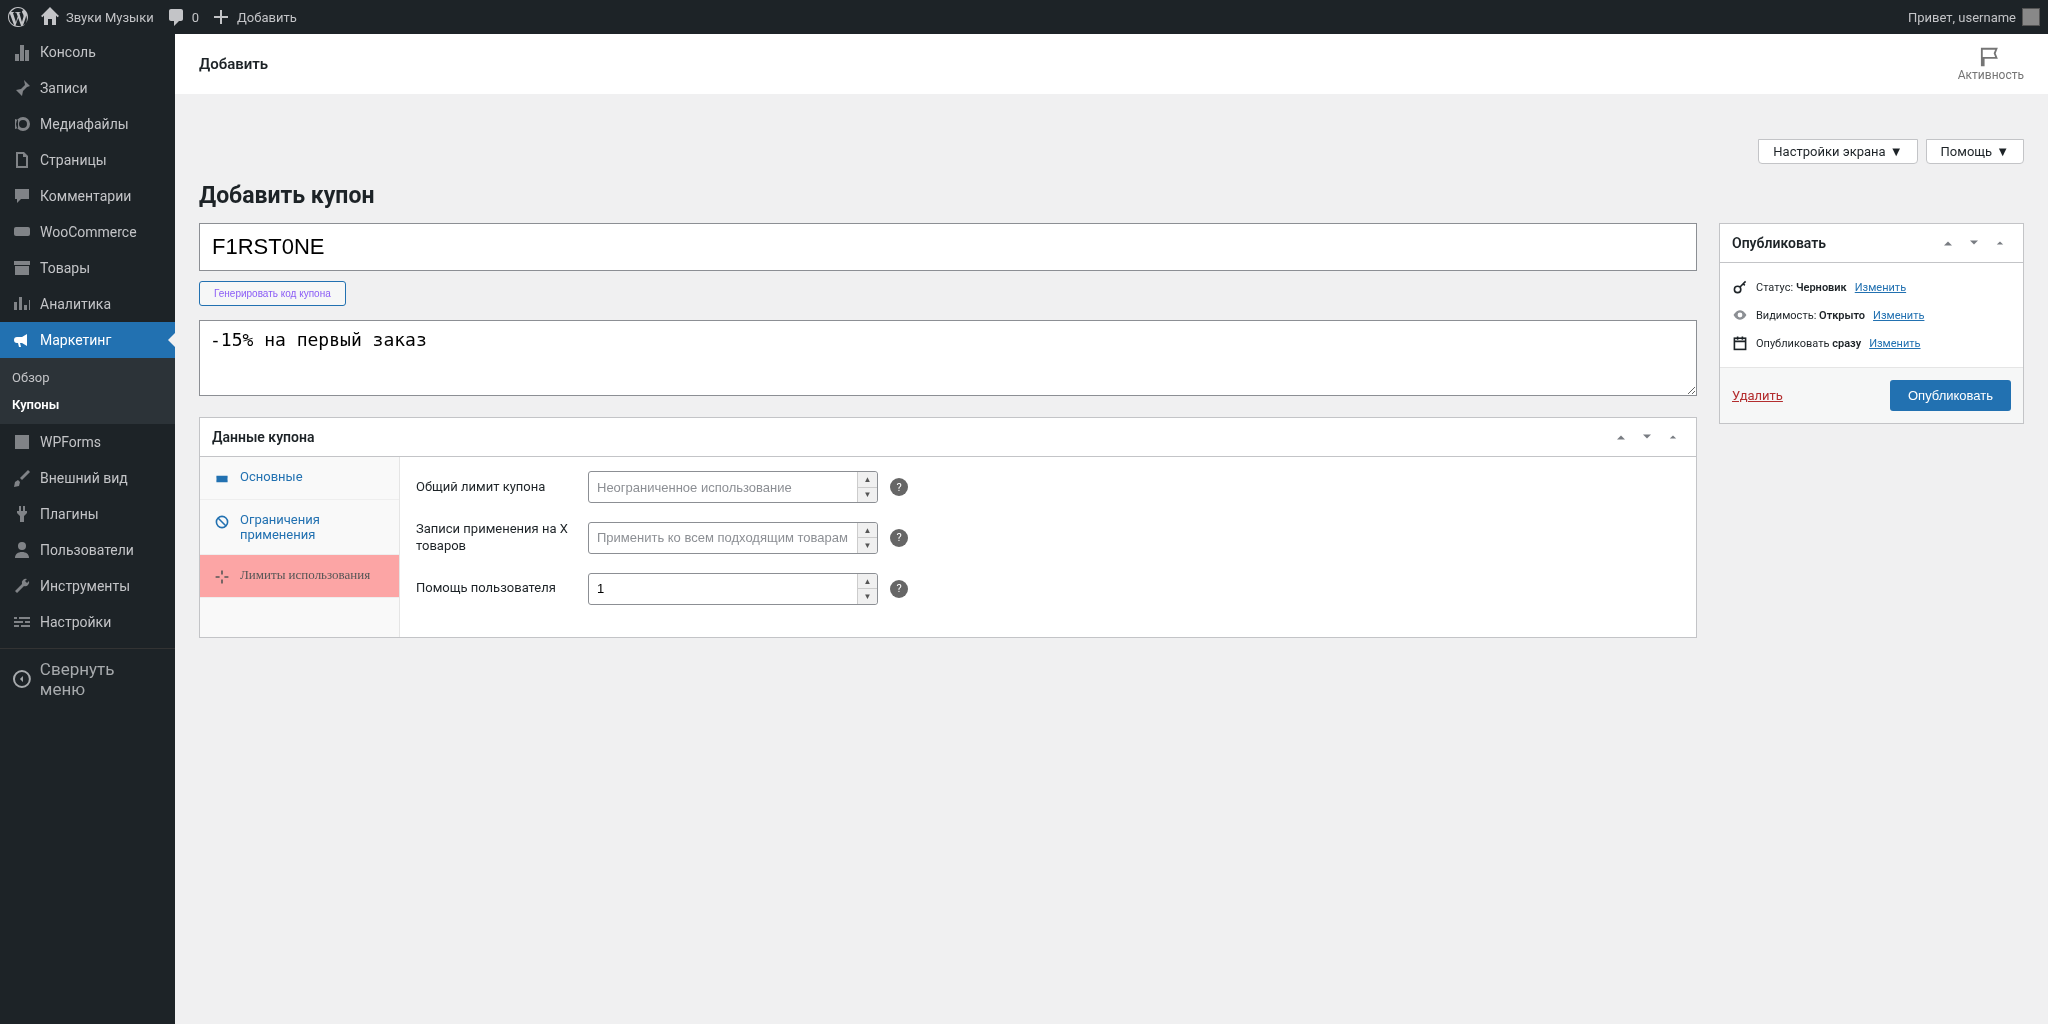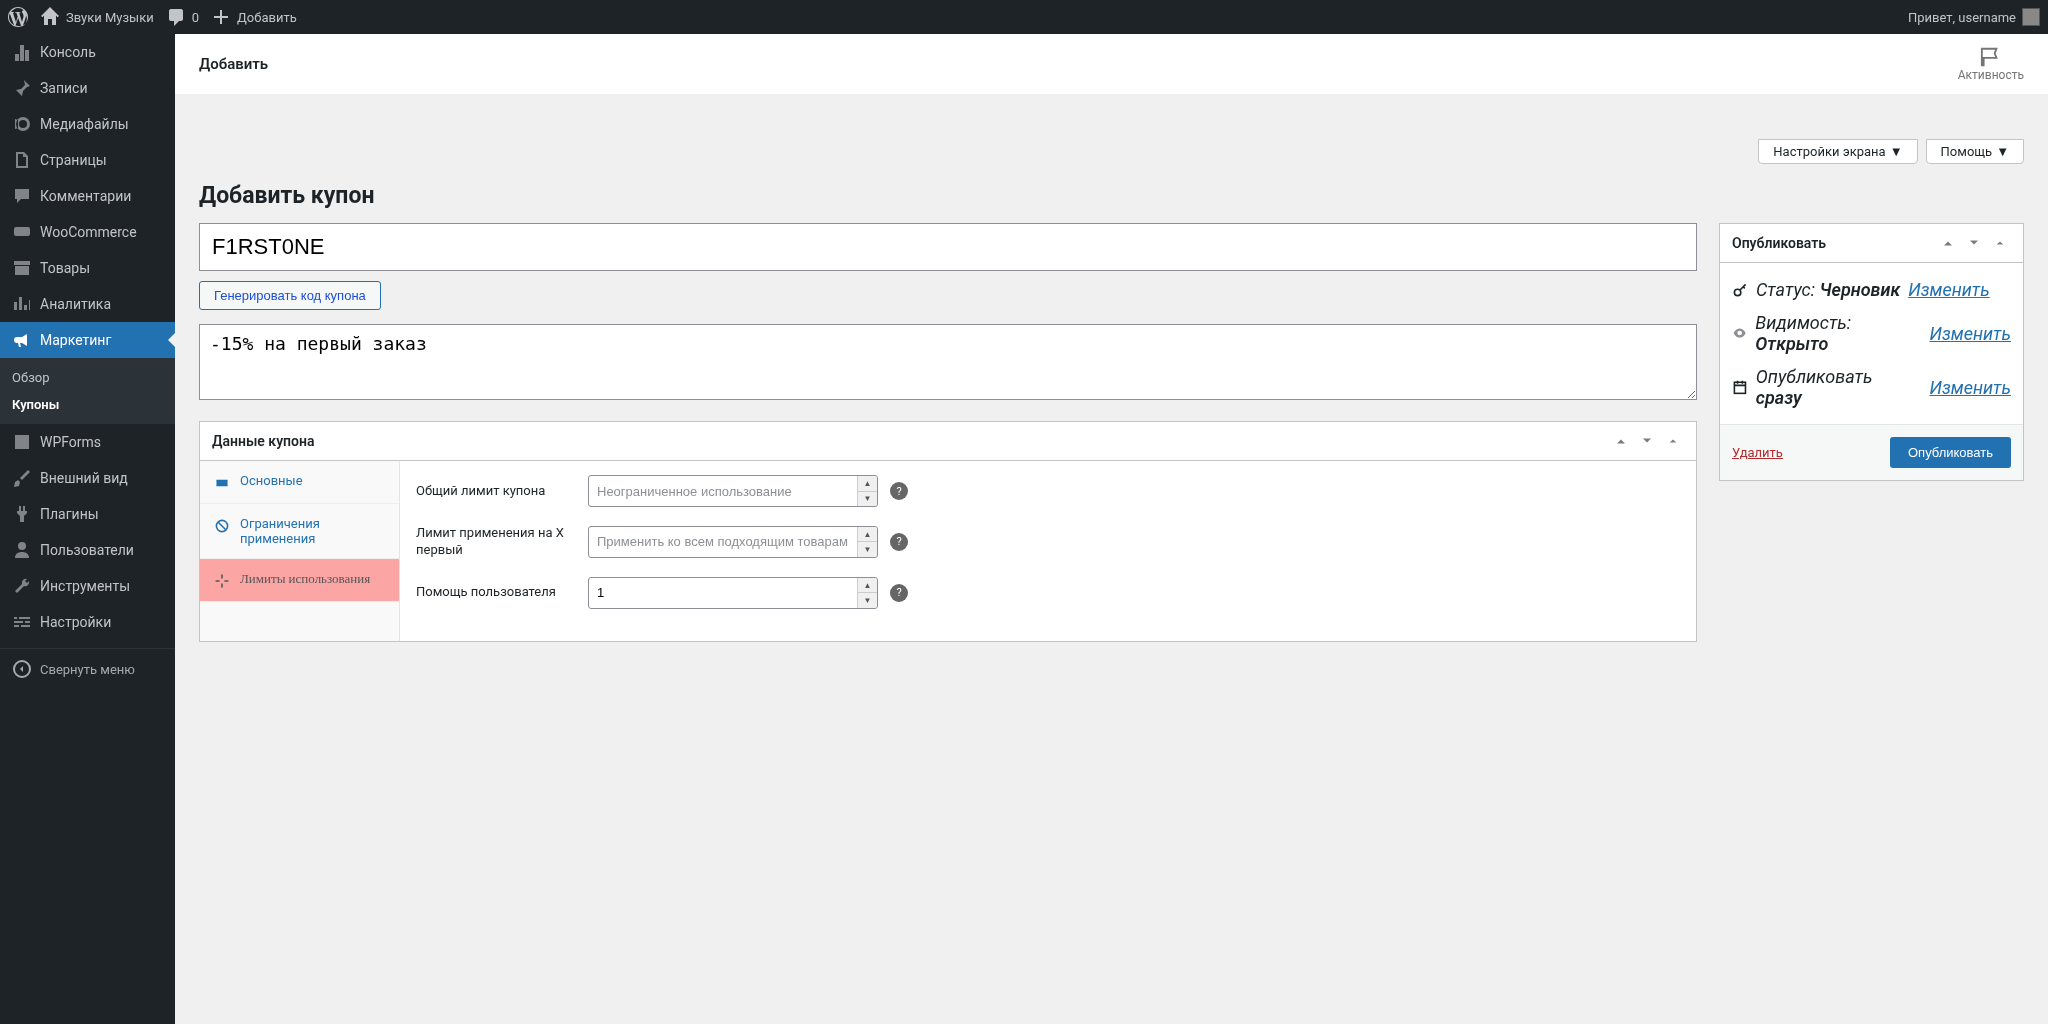--- a/index.html
+++ b/index.html
@@ -14,42 +14,42 @@
 
 #sidebar { position: fixed; top: 34px; left: 0; bottom: 0; width: 175px; background: #1d2327; color: #c3c4c7; overflow-y: auto; }
 #sidebar .menu-item { display: flex; align-items: center; gap: 8px; padding: 8px 12px; cursor: pointer; color: #c3c4c7; font-size: 14px; }
 #sidebar .menu-item.active { background: #2271b1; color: #fff; position: relative; }
 #sidebar .menu-item.active::after { content: ''; position: absolute; right: -1px; top: 50%; transform: translateY(-50%); width: 0; height: 0; border-top: 8px solid transparent; border-bottom: 8px solid transparent; border-right: 8px solid #f0f0f1; }
 #sidebar .menu-item svg { width: 20px; height: 20px; fill: currentColor; opacity: 0.6; }
 #sidebar .menu-item.active svg { opacity: 1; }
 #sidebar .submenu { background: #2c3338; padding: 6px 0; }
 #sidebar .submenu-item { padding: 6px 12px; cursor: pointer; font-size: 13px; color: #c3c4c7; }
 #sidebar .submenu-item.current { color: #fff; font-weight: 600; }
-#sidebar .collapse { display: flex; align-items: center; gap: 8px; padding: 10px 12px; cursor: pointer; color: #a7aaad; font-size: 13px; border-top: 1px solid #333; margin-top: 8px; }
+#sidebar .collapse { display: flex; align-items: center; gap: 8px; padding: 10px 12px; cursor: pointer; color: #a7aaad; font-size: 17px; border-top: 1px solid #333; margin-top: 8px; }
 #sidebar .collapse svg { width: 20px; height: 20px; fill: currentColor; }
 
 #content { margin-left: 175px; margin-top: 34px; }
 
 .topbar { background: #fff; height: 60px; display: flex; align-items: center; padding: 0 24px; }
 .topbar .breadcrumb { font-size: 15px; font-weight: 600; }
 .topbar .activity { margin-left: auto; display: flex; flex-direction: column; align-items: center; cursor: pointer; color: #757575; font-size: 12px; }
 .topbar .activity svg { width: 22px; height: 22px; fill: currentColor; }
 
 .page-body { padding: 25px 24px 24px 24px; position: relative; margin-top: 45px; }
 .screen-options { position: absolute; top: 0; right: 24px; display: flex; gap: 8px; }
 .screen-options .opt { background: #fff; border: 1px solid #c3c4c7; border-radius: 0 0 4px 4px; padding: 4px 14px; font-size: 13px; cursor: pointer; display: flex; align-items: center; gap: 4px; }
 
 h1.page-title { font-size: 23px; font-weight: 700; margin: 18px 0 14px 0; }
 
 .main-cols { display: flex; gap: 22px; }
 .col-main { flex: 1; }
 .col-side { width: 305px; }
 
 #code-input { width: 100%; padding: 10px 12px; font-size: 22px; border: 1px solid #8c8f94; background: #fff; border-radius: 0; }
-.gen-btn { margin-top: 10px; background: #f6f7f7; border: 1px solid #2271b1; color: #1d4ed8; padding: 6px 14px; font-size: 13px; cursor: pointer; border-radius: 3px; }
+.gen-btn { margin-top: 10px; background: #f6f7f7; border: 1px solid #2271b1; color: #8b5cf6; padding: 6px 14px; font-size: 10px; cursor: pointer; border-radius: 3px; }
 #desc-input { width: 100%; margin-top: 14px; min-height: 76px; padding: 8px 10px; font-size: 18px; border: 1px solid #8c8f94; resize: vertical; }
 
 .postbox { background: #fff; border: 1px solid #c3c4c7; margin-top: 18px; }
 .postbox-header { display: flex; align-items: center; padding: 8px 12px; border-bottom: 1px solid #c3c4c7; }
 .postbox-header h2 { font-size: 14px; font-weight: 600; flex: 1; }
 .postbox-header .handle { cursor: pointer; color: #787c82; margin-left: 4px; width: 22px; height: 22px; display: flex; align-items: center; justify-content: center; }
 .postbox-header .handle svg { width: 16px; height: 16px; fill: currentColor; }
 
 .coupon-data-body { display: flex; min-height: 180px; }
 .cd-tabs { width: 200px; background: #f9f9f9; border-right: 1px solid #e5e5e5; }
@@ -60,21 +60,21 @@
 .field-row { display: flex; align-items: center; gap: 12px; margin-bottom: 18px; }
 .field-row label { width: 160px; font-size: 13px; color: #1d2327; line-height: 1.3; }
 .field-row .spinner-wrap { position: relative; flex: 0 0 290px; }
 .field-row .spinner-wrap input { width: 100%; height: 32px; border: 1px solid #8c8f94; padding: 0 28px 0 8px; font-size: 13px; border-radius: 3px; }
 .field-row .spinner-wrap input::placeholder { color: #8c8f94; }
 .field-row .spinner { position: absolute; right: 1px; top: 1px; bottom: 1px; width: 20px; background: #f0f0f0; border-left: 1px solid #ccc; display: flex; flex-direction: column; border-radius: 0 3px 3px 0; }
 .field-row .spinner div { flex: 1; display: flex; align-items: center; justify-content: center; cursor: pointer; font-size: 8px; color: #555; }
 .field-row .spinner div:first-child { border-bottom: 1px solid #ccc; }
 .field-row .help { width: 18px; height: 18px; border-radius: 50%; background: #666; color: #fff; display: flex; align-items: center; justify-content: center; font-size: 11px; cursor: help; }
 
-.publish-body { padding: 10px 12px; font-size: 18px; font-style: italic; }
+.publish-body { padding: 10px 12px; font-size: 11px; }
 .pub-row { display: flex; align-items: center; gap: 8px; padding: 6px 0; }
 .pub-row svg { width: 16px; height: 16px; fill: #8c8f94; }
 .pub-row a { color: #2271b1; text-decoration: underline; cursor: pointer; }
 .pub-row strong { font-weight: 600; }
 .publish-footer { display: flex; align-items: center; justify-content: space-between; padding: 12px; border-top: 1px solid #e5e5e5; background: #f6f7f7; }
 .publish-footer .delete { color: #b32d2e; text-decoration: underline; cursor: pointer; }
 .publish-footer .publish-btn { background: #2271b1; color: #fff; border: none; padding: 8px 18px; font-size: 13px; cursor: pointer; border-radius: 3px; }
 
 .side-postbox { margin-top: 0; }
 </style>
@@ -298,21 +298,21 @@
                 <div class="spinner-wrap">
                   <input type="text" placeholder="Неограниченное использование" style="">
                   <div class="spinner">
                       <div>▲</div>
                       <div>▼</div>
                     </div>
                 </div>
                 <div class="help">?</div>
               </div>
               <div class="field-row">
-                <label>Лимит применения на X первый</label>
+                <label>Записи применения на X товаров</label>
                 <div class="spinner-wrap">
                   <input type="text" placeholder="Применить ко всем подходящим товарам" style="">
                   <div class="spinner">
                       <div>▲</div>
                       <div>▼</div>
                     </div>
                 </div>
                 <div class="help">?</div>
               </div>
               <div class="field-row">

